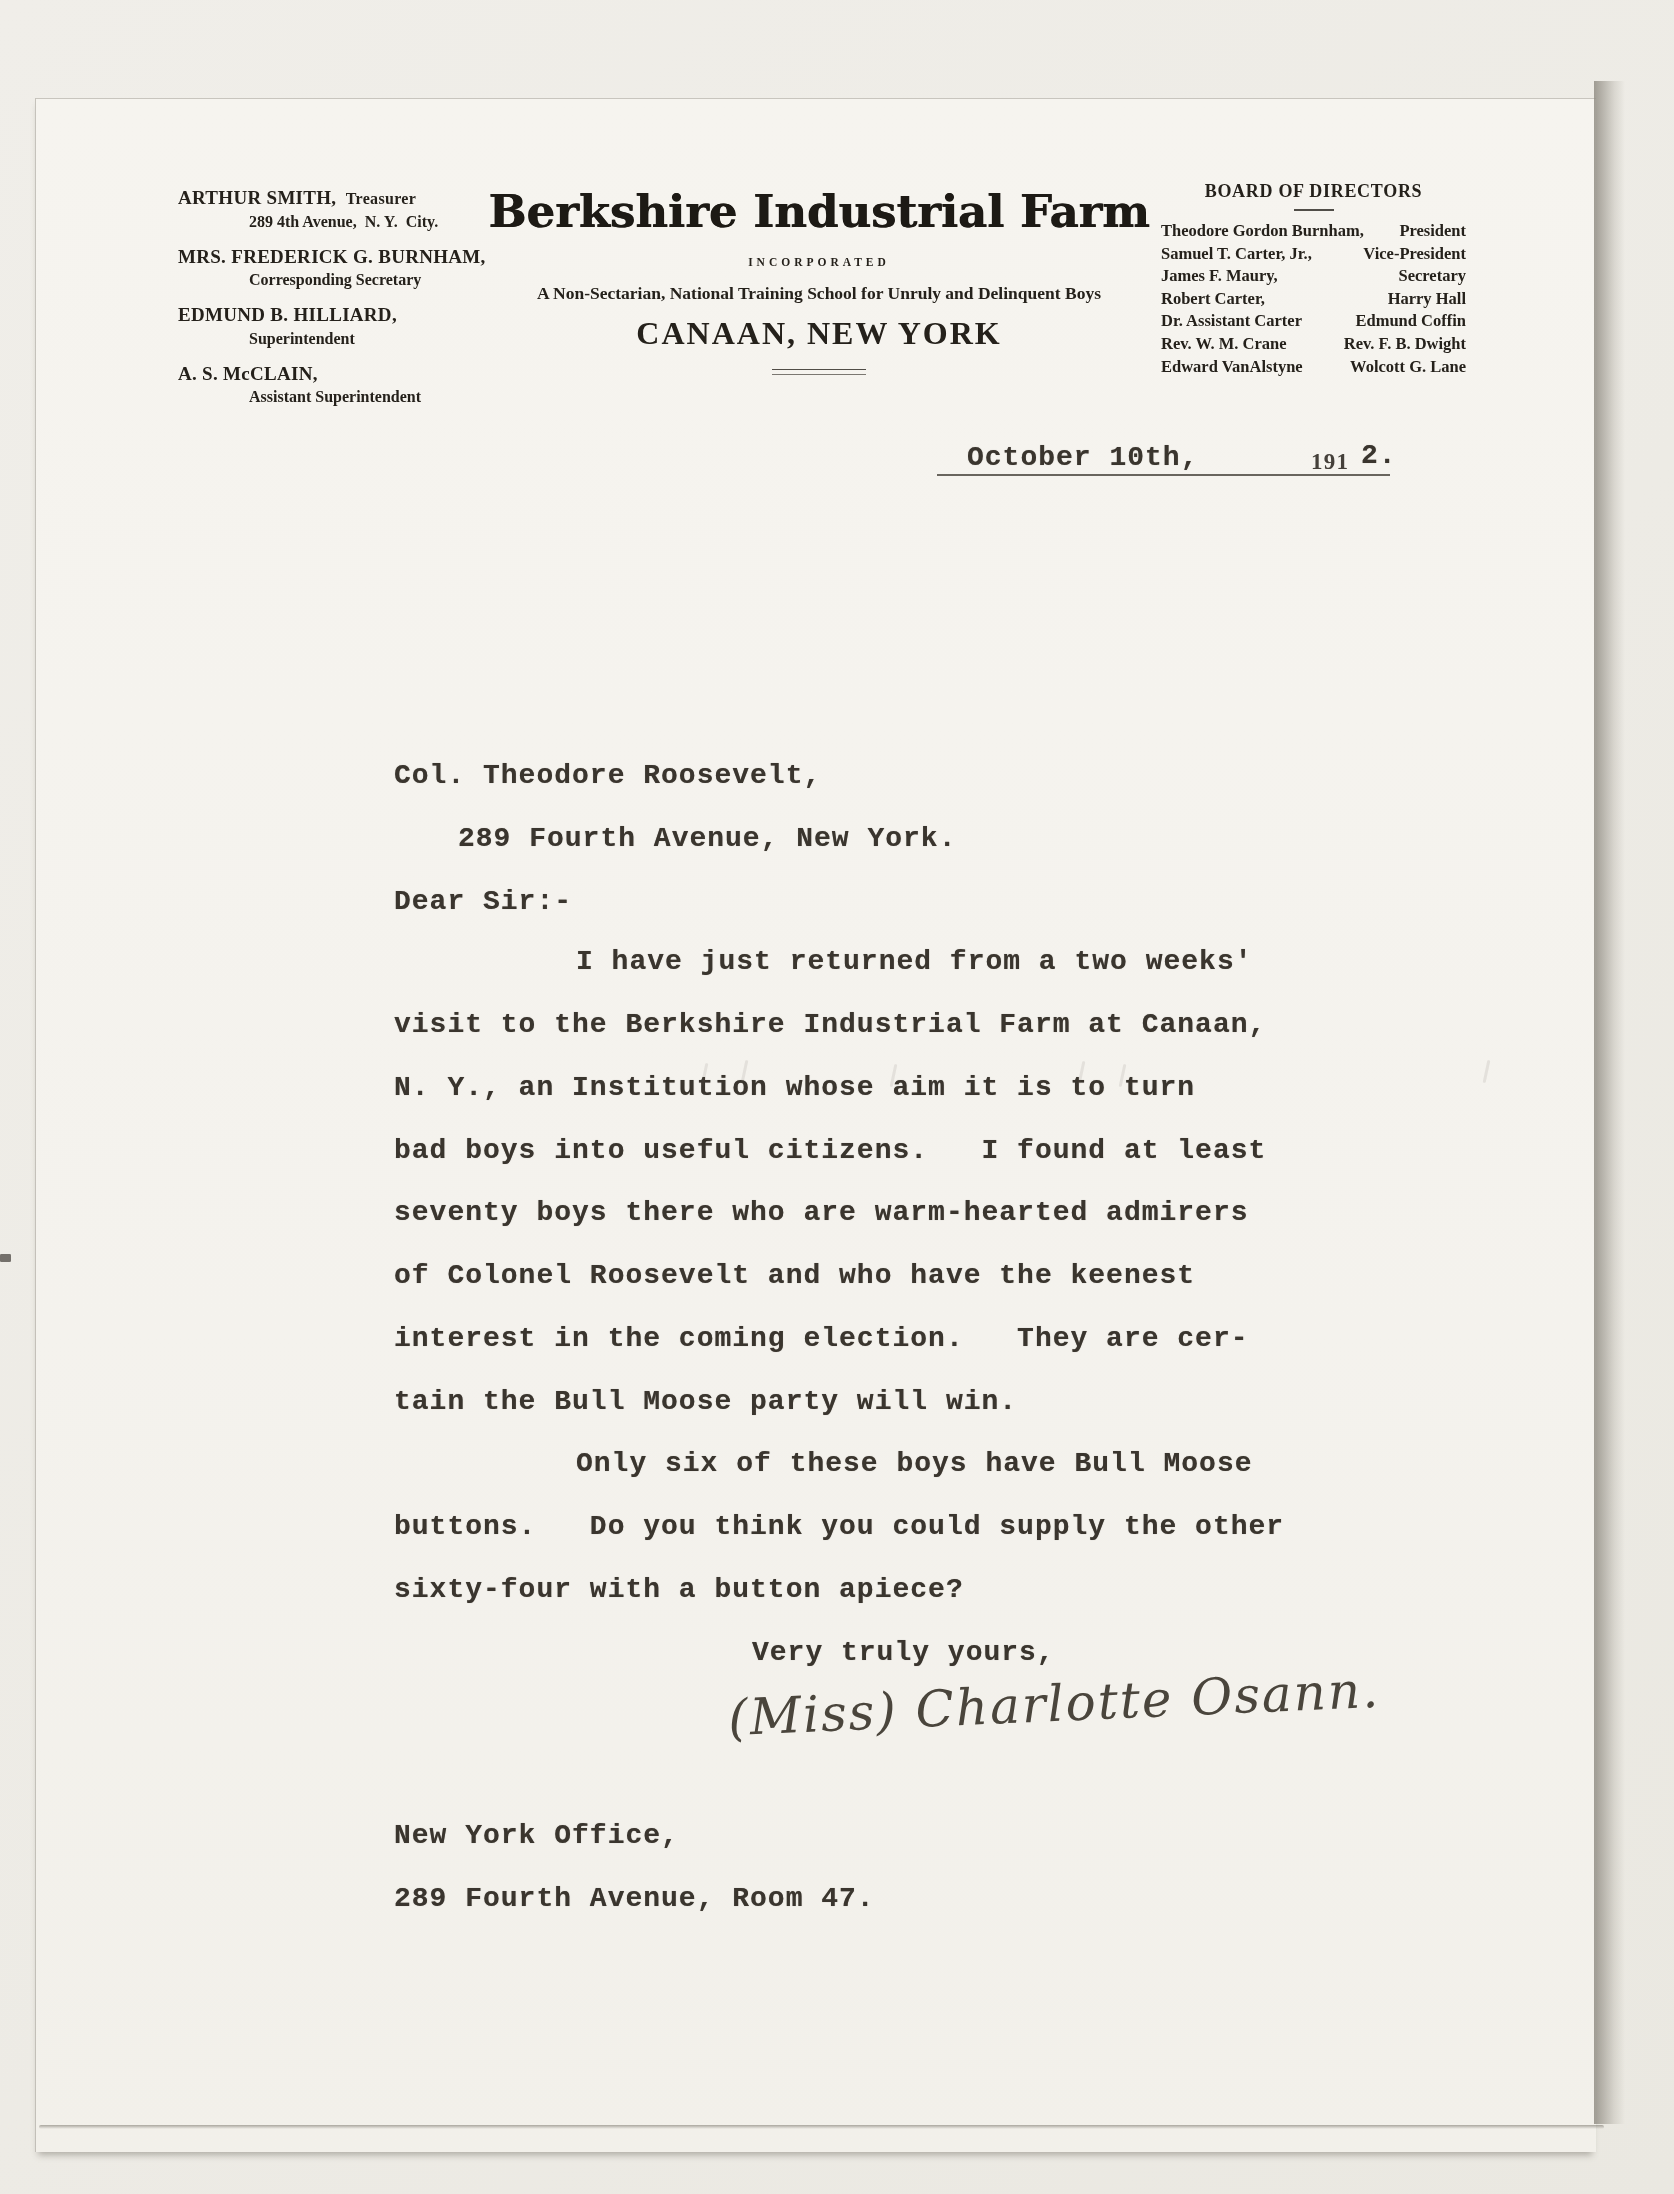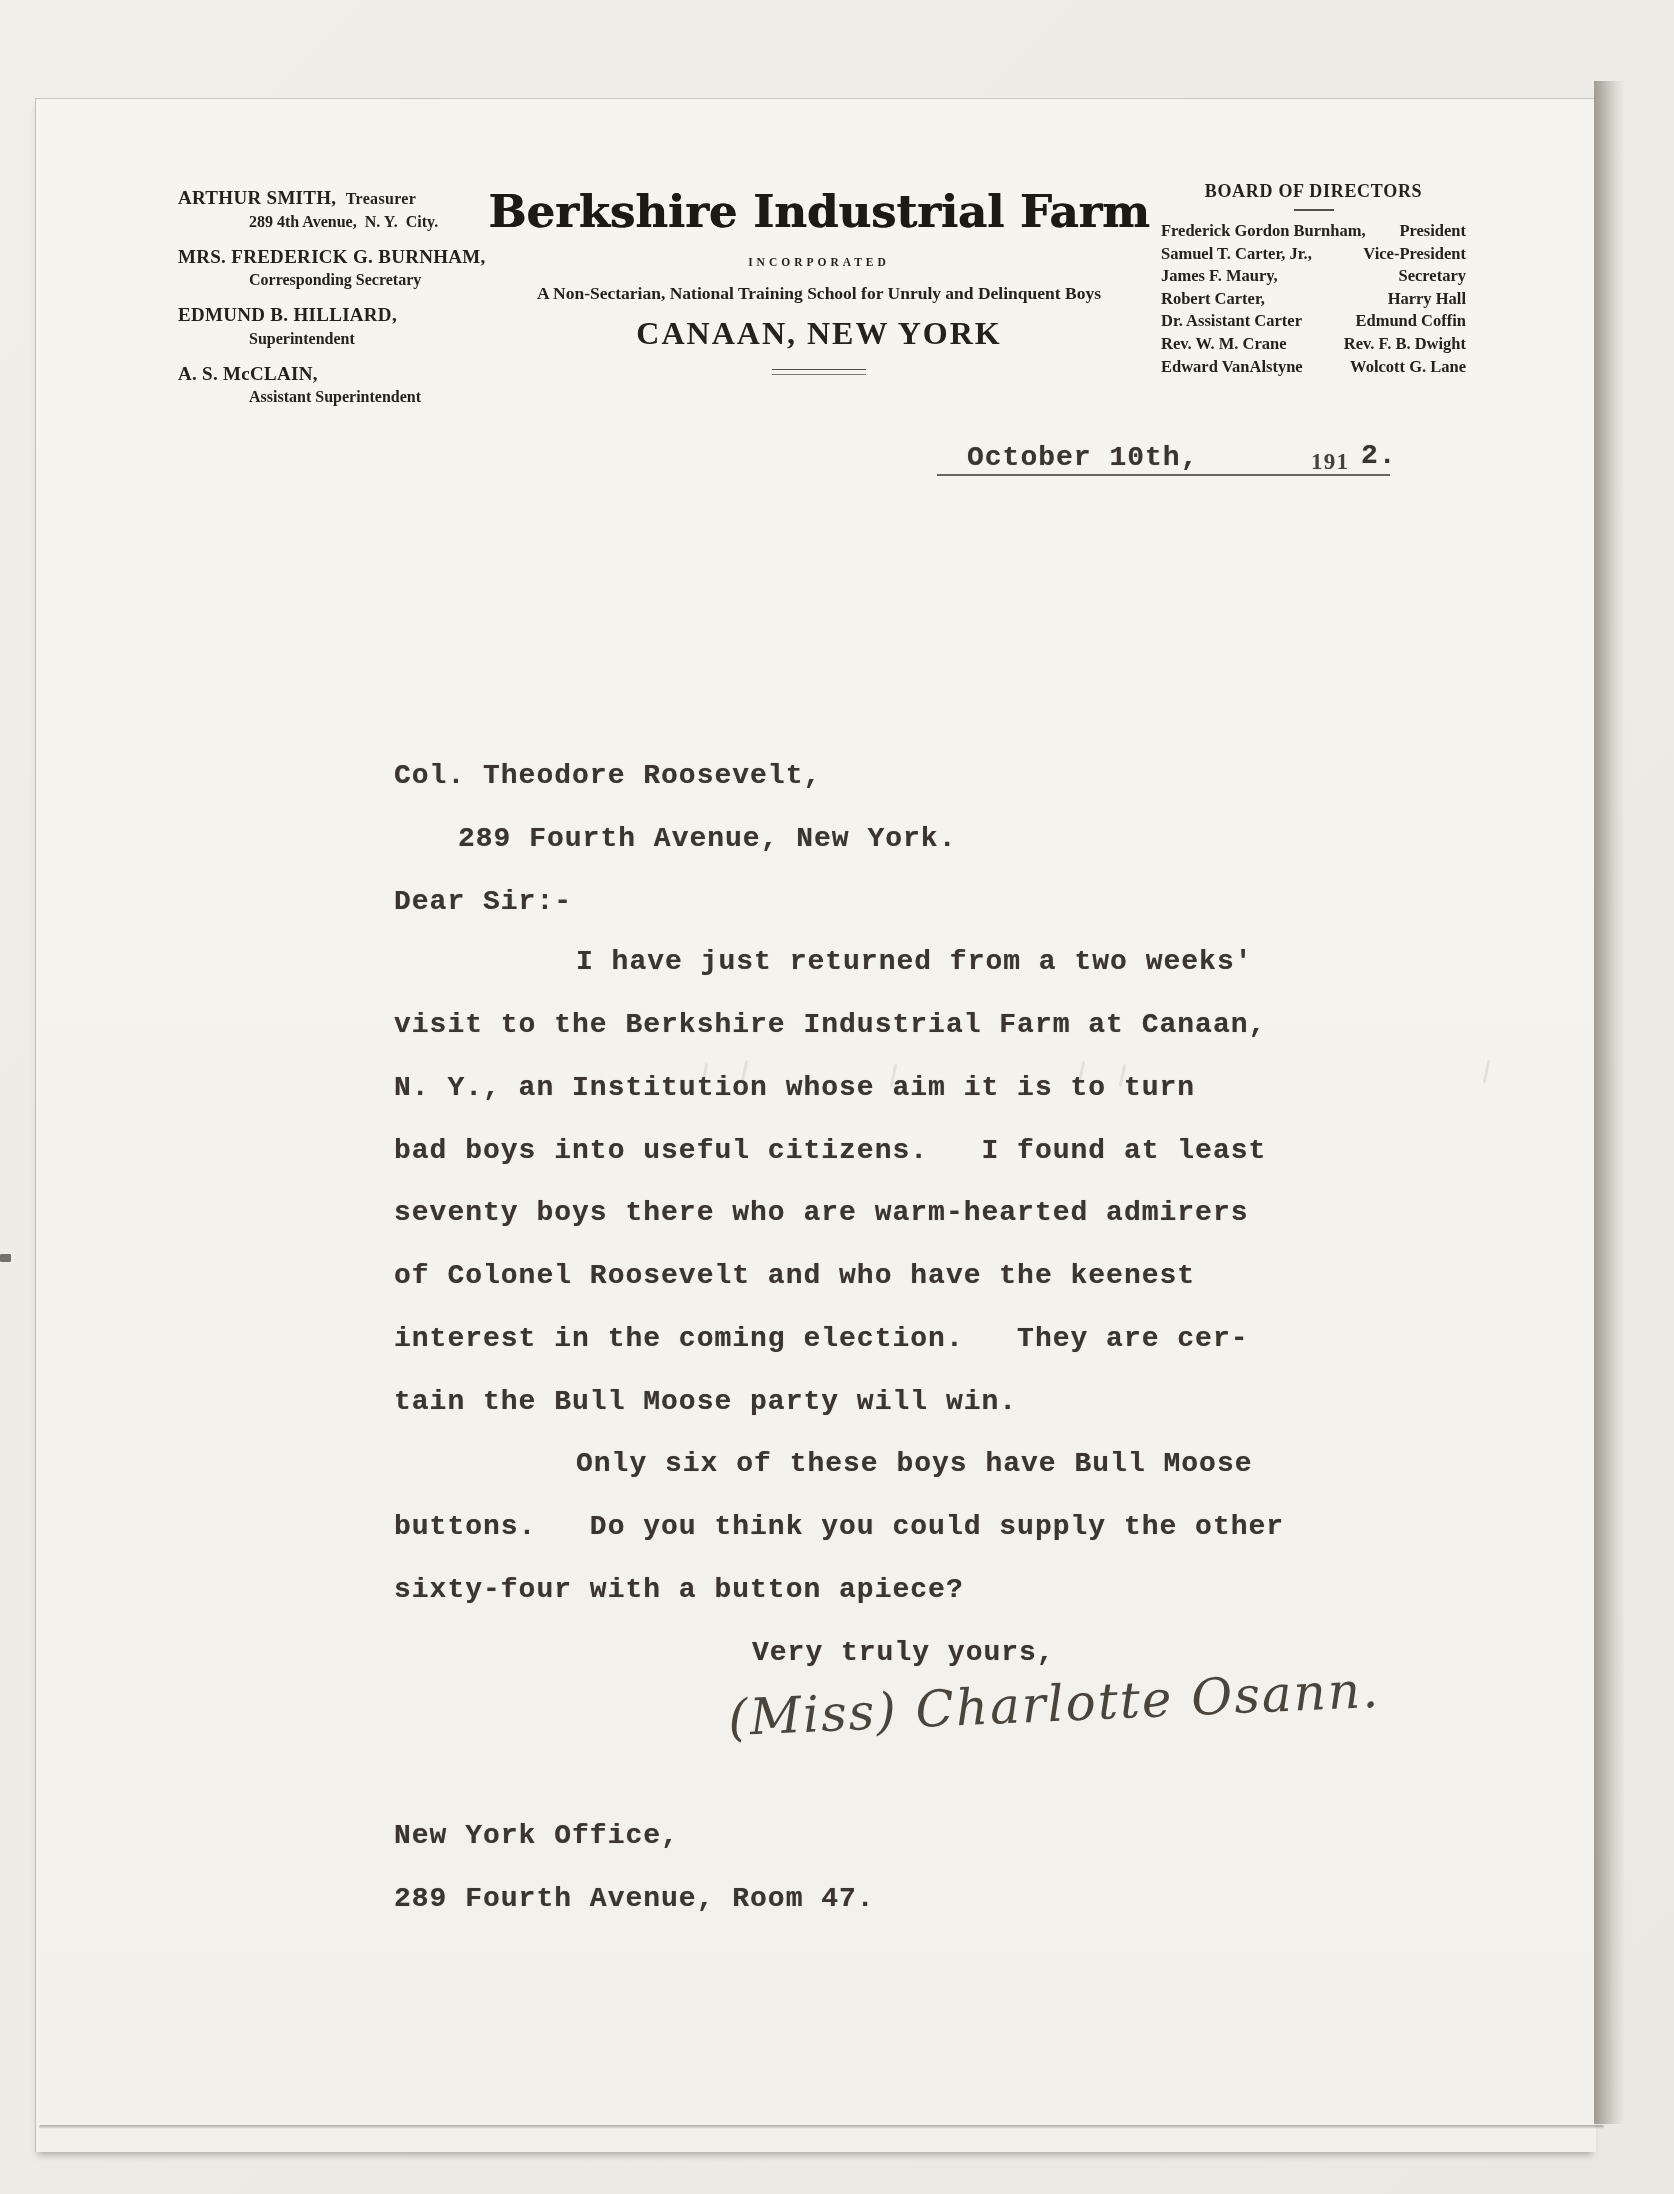--- a/index.html
+++ b/index.html
@@ -127,21 +127,21 @@
       <div class="mast-title">Berkshire Industrial Farm</div>
       <div class="mast-inc">INCORPORATED</div>
       <div class="mast-tagline">A Non-Sectarian, National Training School for Unruly and Delinquent Boys</div>
       <div class="mast-location">CANAAN, NEW YORK</div>
       <div class="mast-rule"></div>
     </div>
 
     <div class="board print">
       <div class="board-heading">BOARD OF DIRECTORS</div>
       <div class="board-rule"></div>
-      <div class="board-row"><span>Frederick Gordon Burnham,</span><span>President</span></div>
+      <div class="board-row"><span>Theodore Gordon Burnham,</span><span>President</span></div>
       <div class="board-row"><span>Samuel T. Carter, Jr.,</span><span>Vice-President</span></div>
       <div class="board-row"><span>James F. Maury,</span><span>Secretary</span></div>
       <div class="board-row"><span>Robert Carter,</span><span>Harry Hall</span></div>
       <div class="board-row"><span>Dr. Assistant Carter</span><span>Edmund Coffin</span></div>
       <div class="board-row"><span>Rev. W. M. Crane</span><span>Rev. F. B. Dwight</span></div>
       <div class="board-row"><span>Edward VanAlstyne</span><span>Wolcott G. Lane</span></div>
     </div>
 
     <div class="date-rule"></div>
     <div class="tw" style="left:931px; top:343px;">October 10th,</div>

